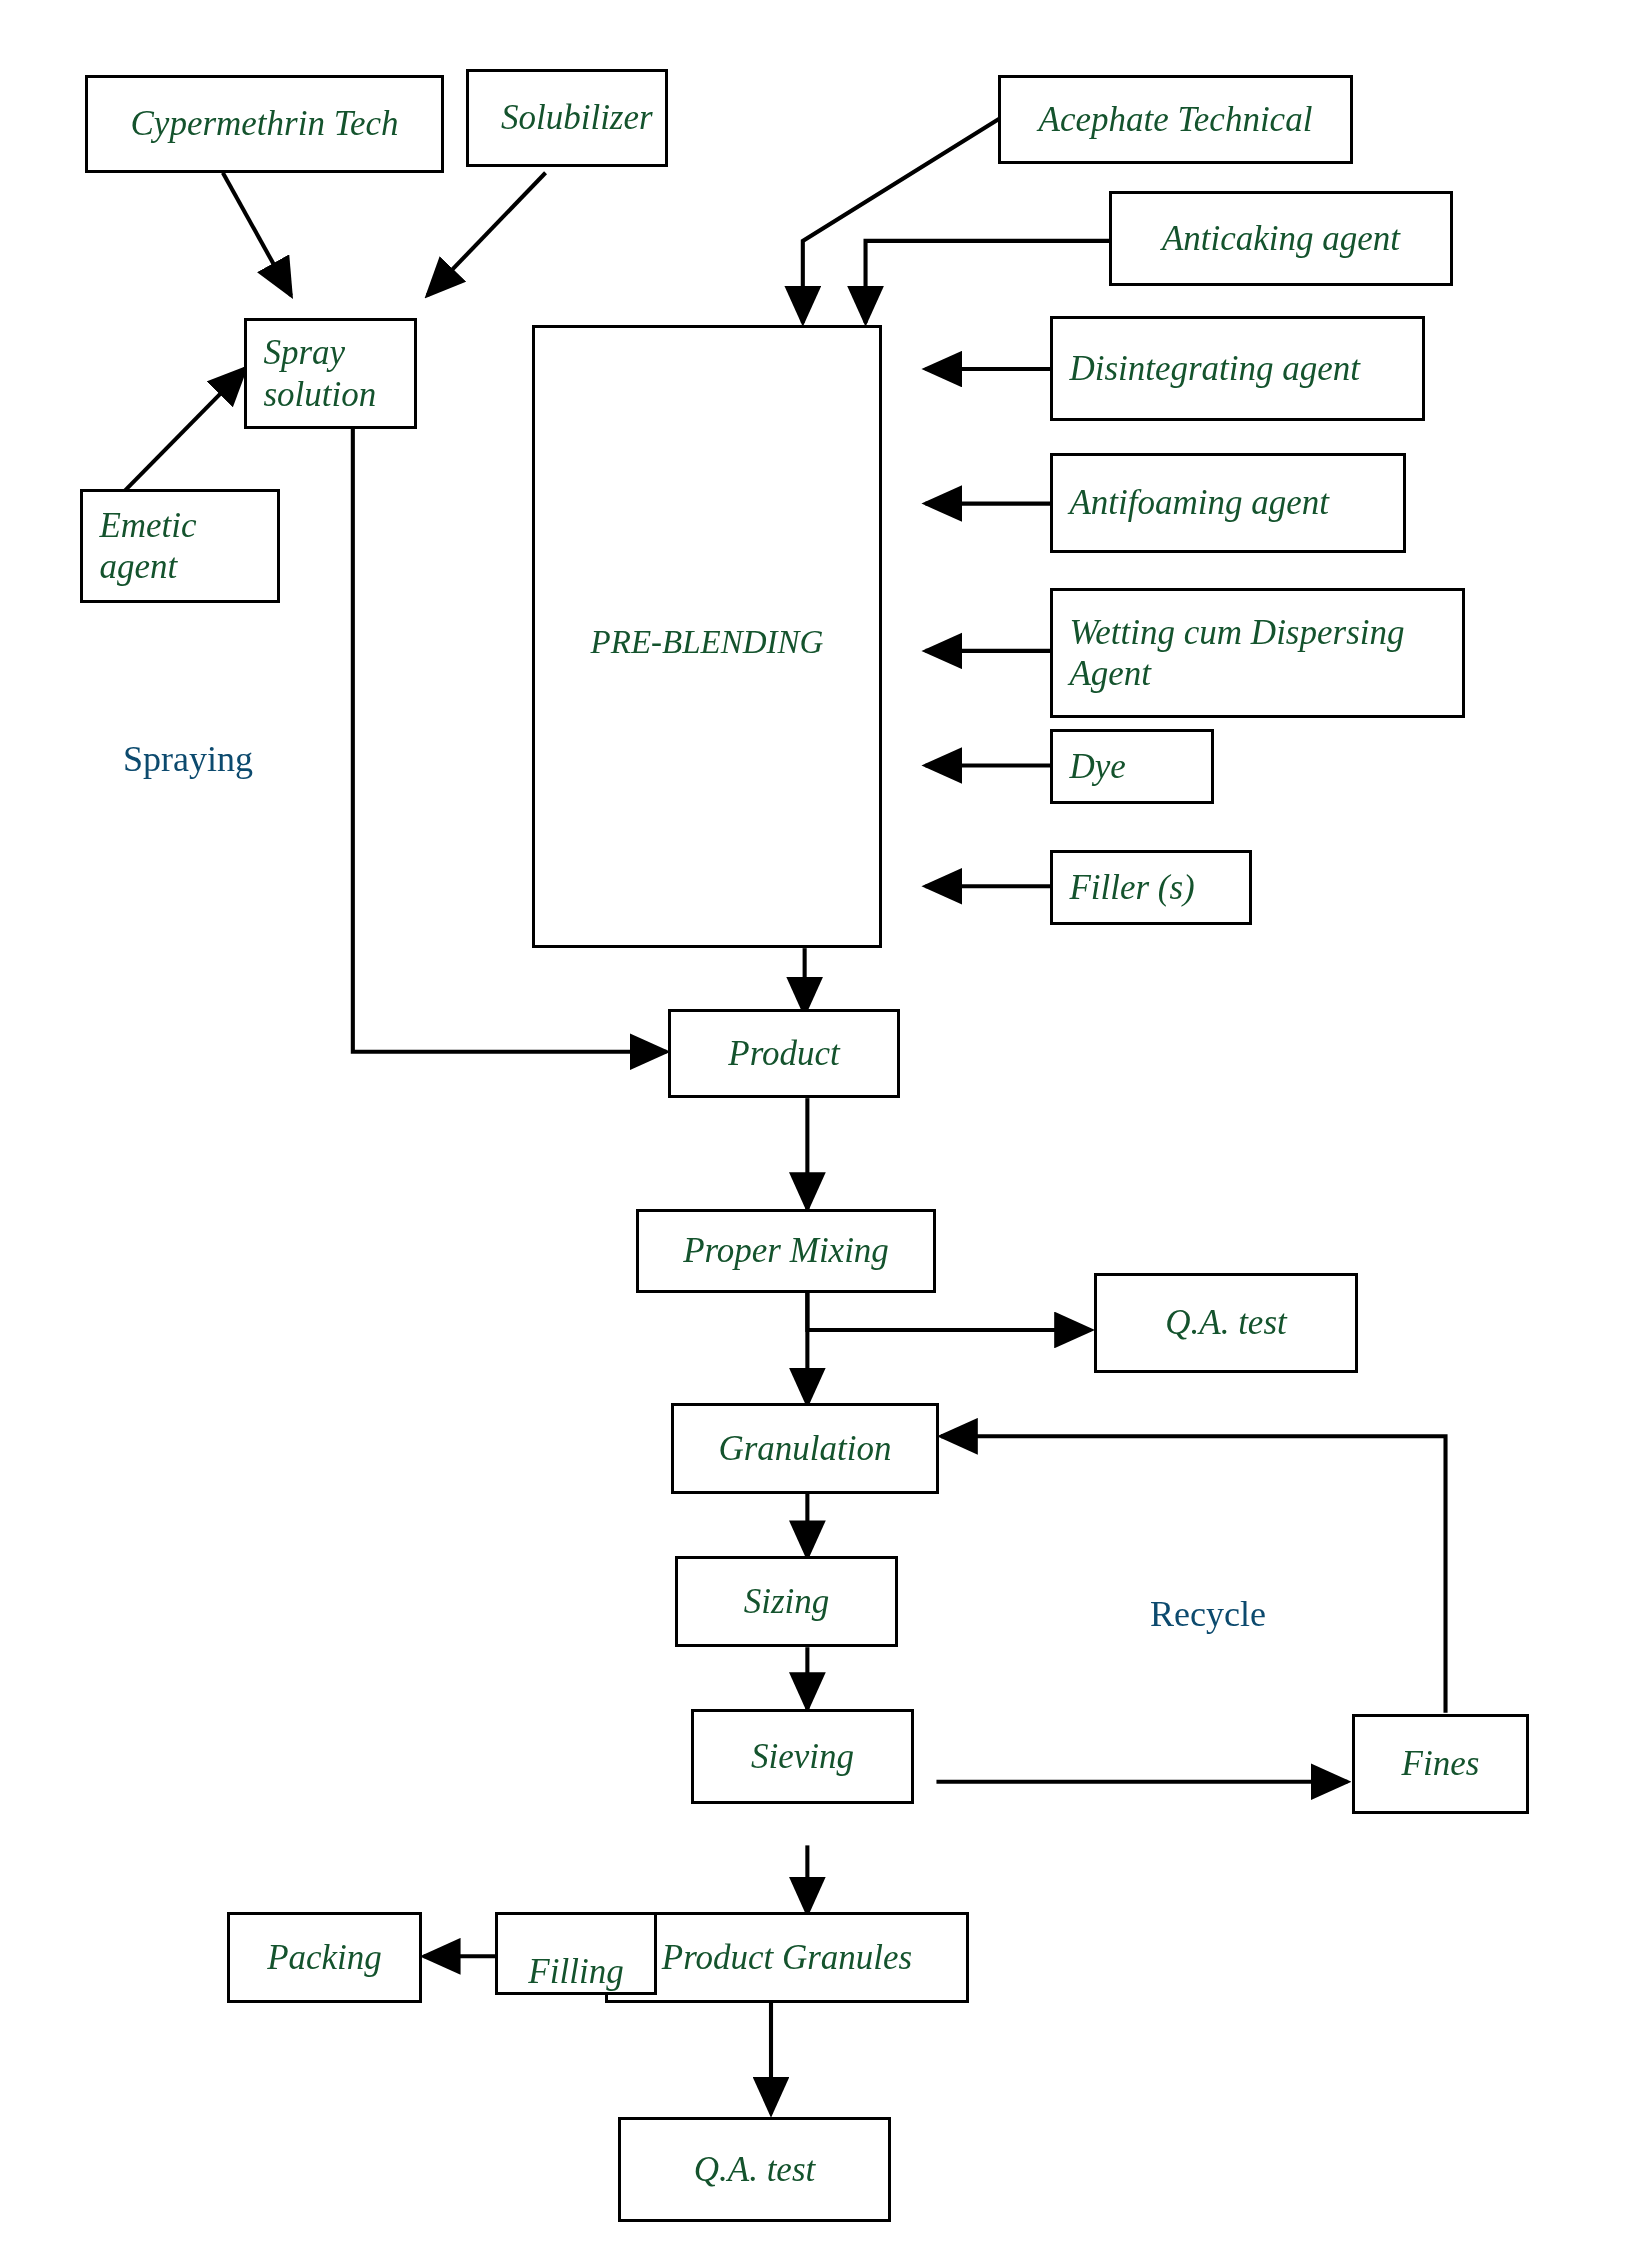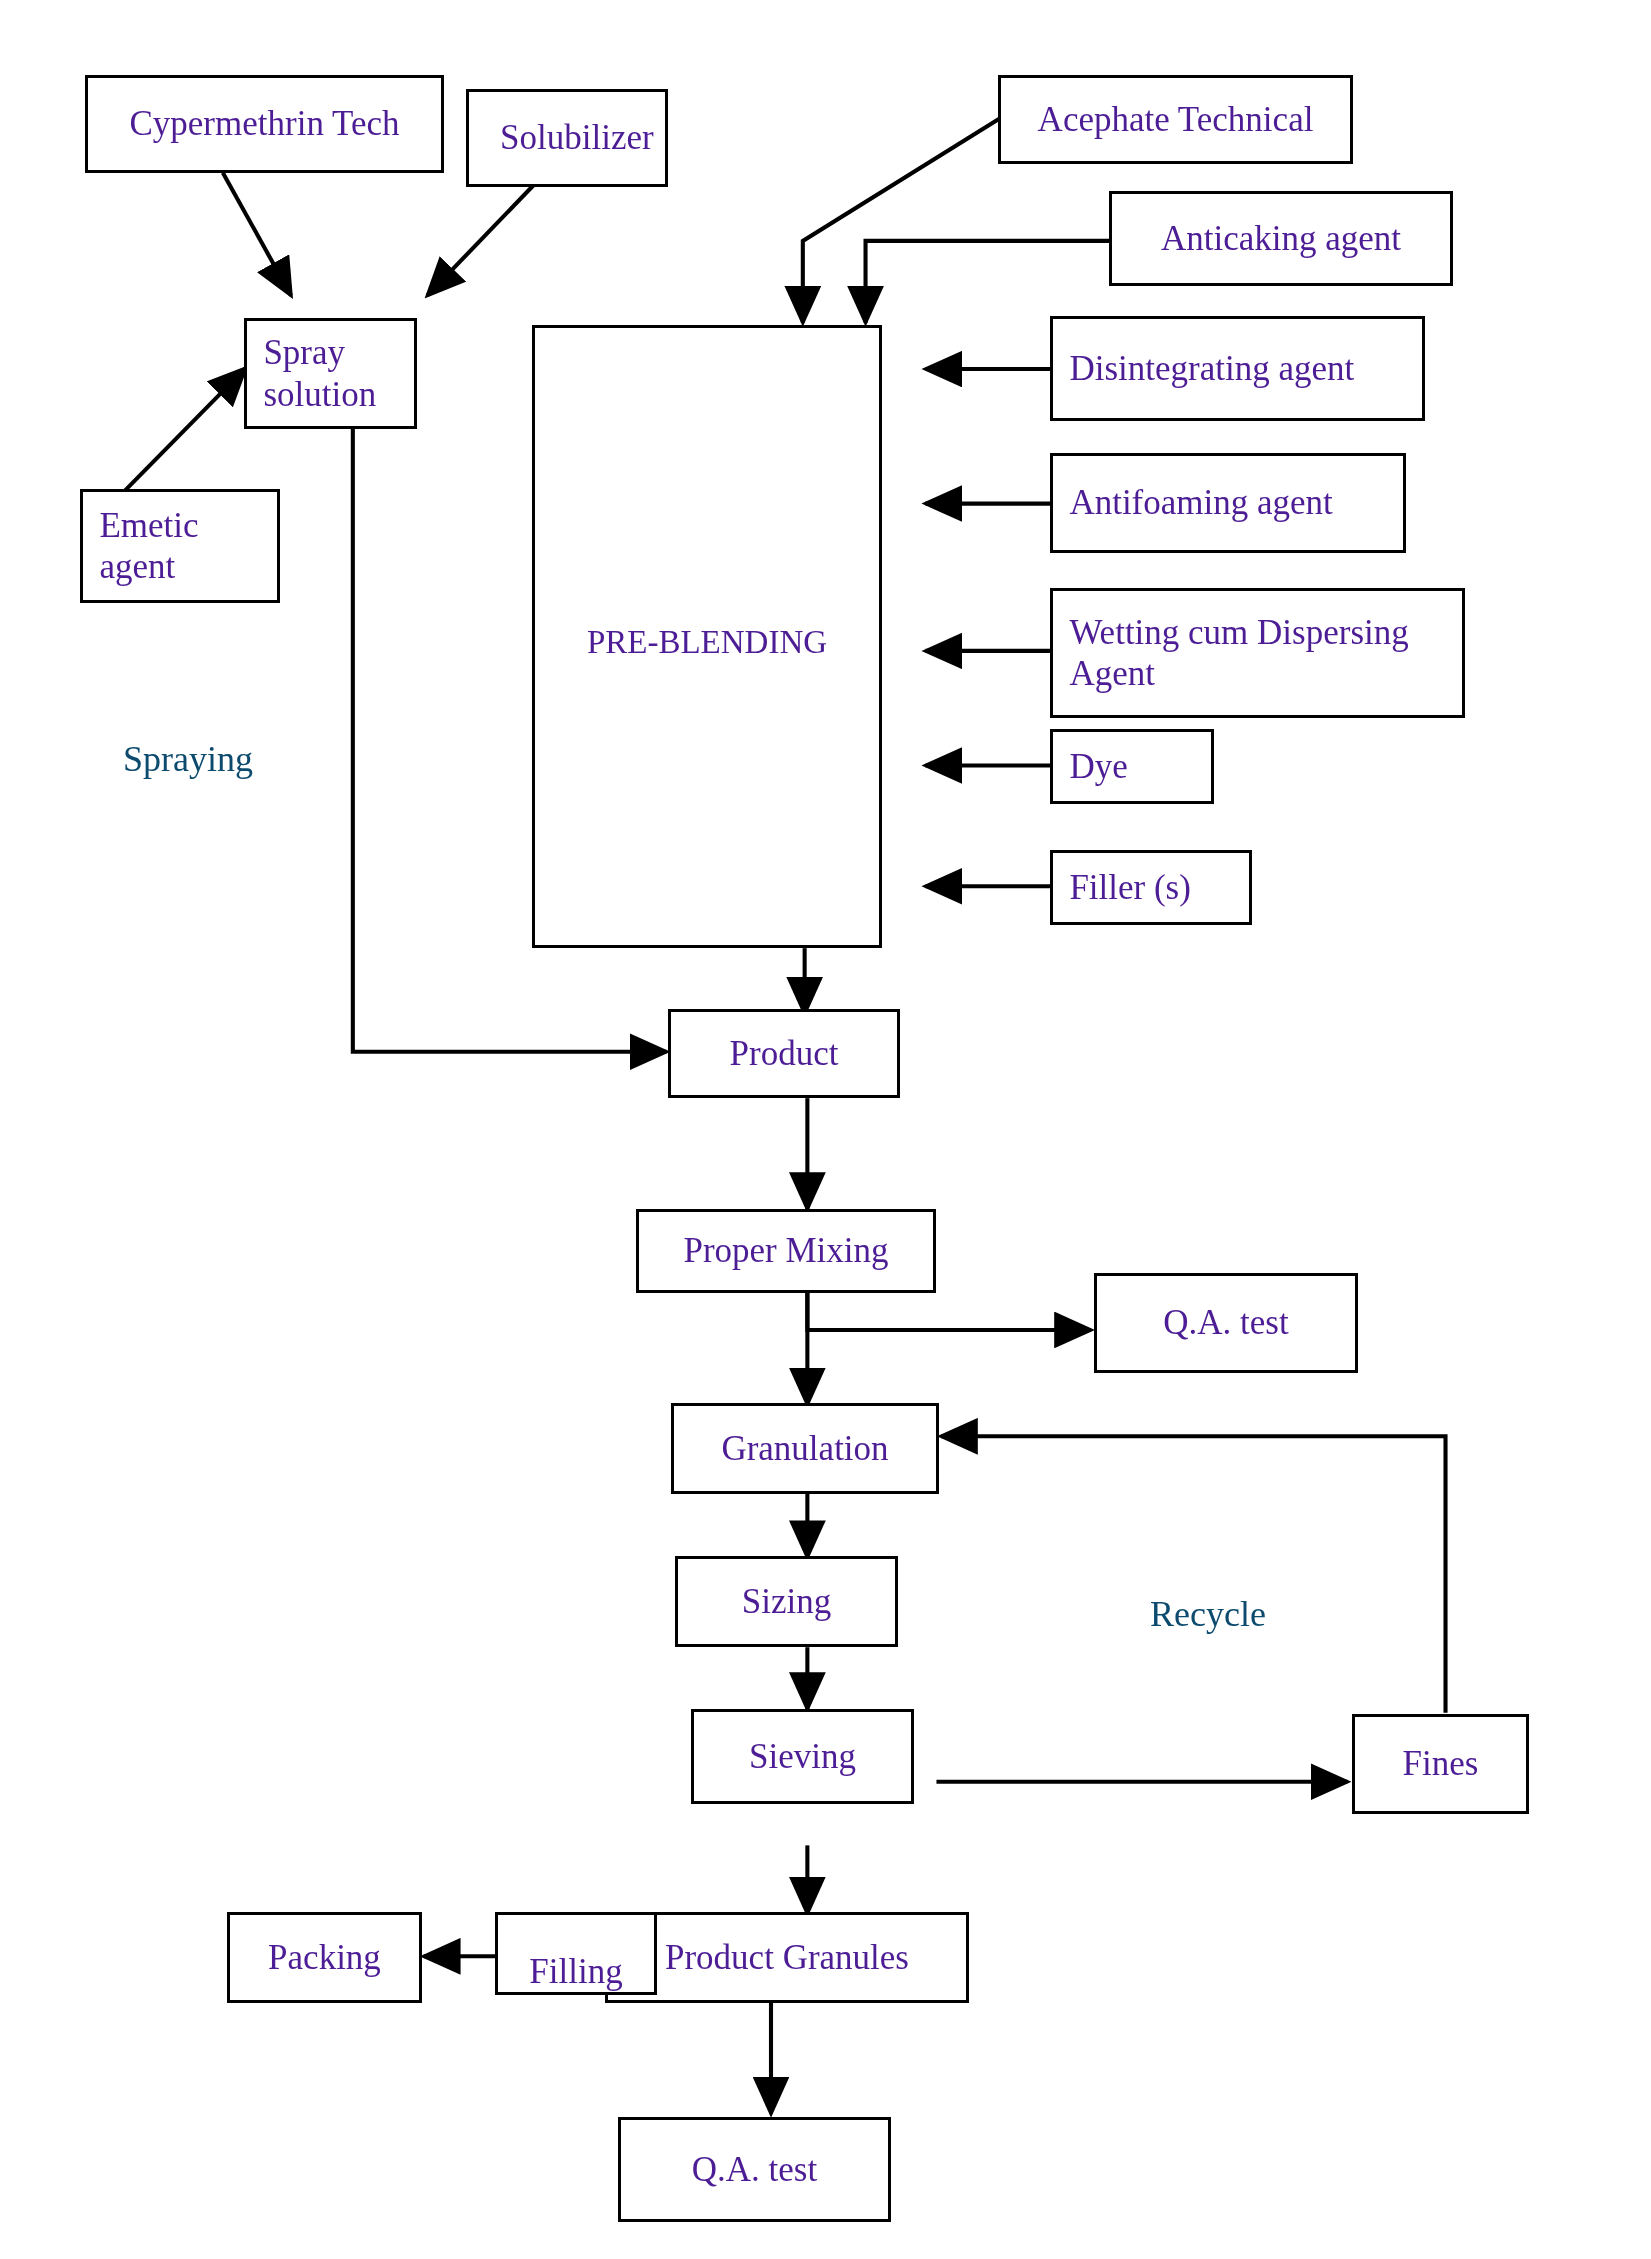--- a/index.html
+++ b/index.html
@@ -22,27 +22,28 @@
     top: 0;
     width: 1652px;
     height: 2259px;
     pointer-events: none;
   }
   .node {
     position: absolute;
     box-sizing: border-box;
     border: 3.6px solid #000000;
     background: #ffffff;
-    color: #4c1d95;
+    color: #14532d;
     display: flex;
     align-items: center;
     font-size: 35px;
     line-height: 1.18;
     padding: 0 16.4px;
     white-space: pre-line;
+    font-style: italic;
   }
   .node.center { justify-content: center; text-align: center; }
   .node.left   { justify-content: flex-start; text-align: left; }
   .freetext {
     position: absolute;
     color: #0c4a6e;
     font-size: 36px;
     line-height: 1;
     white-space: nowrap;
   }
@@ -105,21 +106,21 @@
       <path d="M 546,2152 L 466,2152"></path>
 
       <path d="M 848,2152 L 848,2325"></path>
     </g>
   </svg>
 
   <div class="node center" style="left:85px; top:75px; width:359px; height:98px;">
     <span>Cypermethrin Tech</span>
   </div>
 
-  <div class="node center" style="left:466px; top:89px; width:202px; height:98px;padding-left:36px;">
+  <div class="node center" style="left:466px; top:69px; width:202px; height:98px;padding-left:36px;">
     <span>Solubilizer</span>
   </div>
 
   <div class="node center" style="left:998px; top:75px; width:355px; height:89px;">
     <span>Acephate Technical</span>
   </div>
 
   <div class="node center" style="left:1109px; top:191px; width:344px; height:95px;">
     <span>Anticaking agent</span>
   </div>

